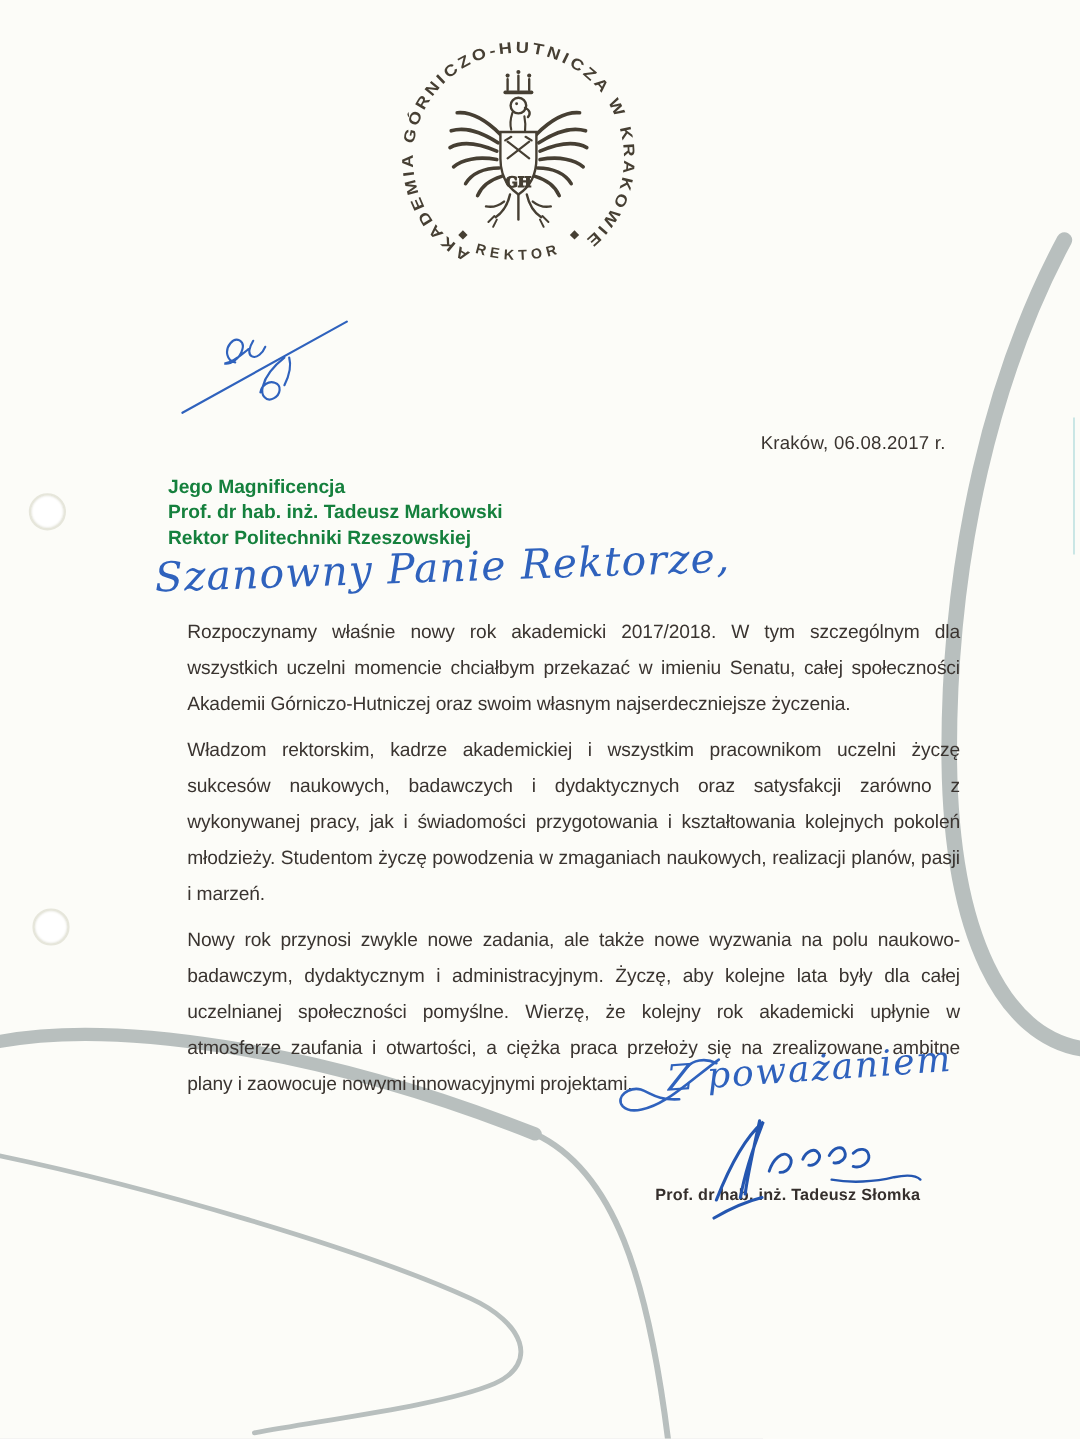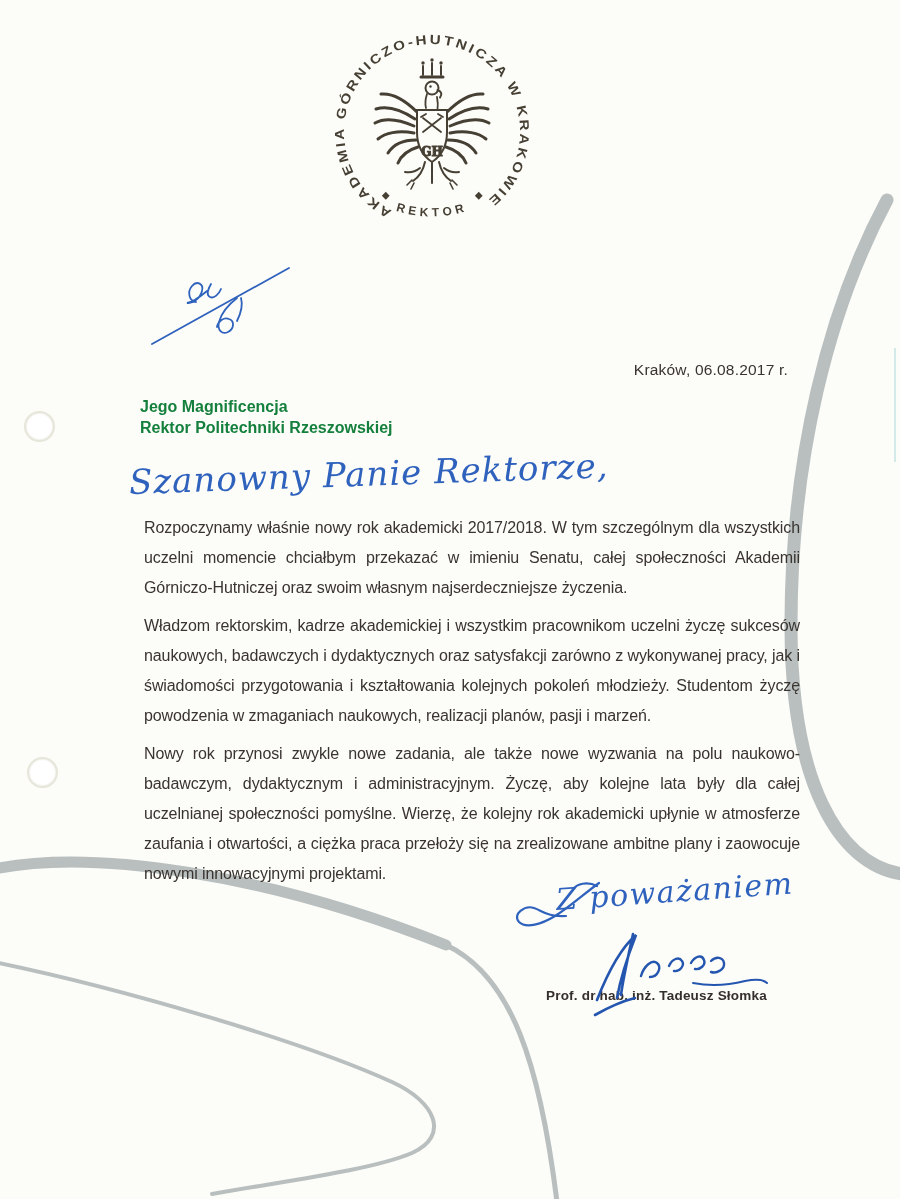--- a/index.html
+++ b/index.html
@@ -61,21 +61,21 @@
     font-family:"DejaVu Serif",serif;font-style:italic;
     font-size:34px;color:#2f62bd;letter-spacing:1px;
     transform:rotate(-2deg);transform-origin:left center;
     white-space:nowrap;
   }
   .body-text{
     position:absolute;left:140px;top:513px;width:660px;
     font-size:16px;line-height:30px;text-align:justify;
     color:#3a3430;letter-spacing:-.1px;
   }
-  .body-text p{margin:0 0 8px 4px;}
+  .body-text p{margin:0 0 8px 16px;}
   .closing-script{
     position:absolute;left:556px;top:882px;
     font-family:"DejaVu Serif",serif;font-style:italic;
     font-size:30px;color:#2f62bd;letter-spacing:1.5px;
     transform:rotate(-4deg);transform-origin:left center;
     white-space:nowrap;
   }
   .signer{
     position:absolute;left:546px;top:988px;
     font-size:13.5px;font-weight:bold;letter-spacing:.2px;color:#352f2c;
@@ -164,20 +164,21 @@
         <path d="M92,160 l-5,5 M94,163 l-3,6 M132,160 l5,5 M130,163 l3,6" stroke-width="1.6"></path>
       </g>
     </g>
   </svg>
 
   <div class="text-layer">
     <div class="dateline">Kraków, 06.08.2017 r.</div>
 
     <div class="recipient">
       <div>Jego Magnificencja</div>
+      <div>Prof. dr hab. inż. Tadeusz Markowski</div>
       <div>Rektor Politechniki Rzeszowskiej</div>
     </div>
 
     <div class="salutation">Szanowny Panie Rektorze,</div>
 
     <div class="body-text">
       <p>Rozpoczynamy właśnie nowy rok akademicki 2017/2018. W tym szczególnym dla wszystkich uczelni momencie chciałbym przekazać w imieniu Senatu, całej społeczności Akademii Górniczo-Hutniczej oraz swoim własnym najserdeczniejsze życzenia.</p>
       <p>Władzom rektorskim, kadrze akademickiej i wszystkim pracownikom uczelni życzę sukcesów naukowych, badawczych i dydaktycznych oraz satysfakcji zarówno z wykonywanej pracy, jak i świadomości przygotowania i kształtowania kolejnych pokoleń młodzieży. Studentom życzę powodzenia w zmaganiach naukowych, realizacji planów, pasji i marzeń.</p>
       <p>Nowy rok przynosi zwykle nowe zadania, ale także nowe wyzwania na polu naukowo-badawczym, dydaktycznym i administracyjnym. Życzę, aby kolejne lata były dla całej uczelnianej społeczności pomyślne. Wierzę, że kolejny rok akademicki upłynie w atmosferze zaufania i otwartości, a ciężka praca przełoży się na zrealizowane ambitne plany i zaowocuje nowymi innowacyjnymi projektami.</p>
     </div>

